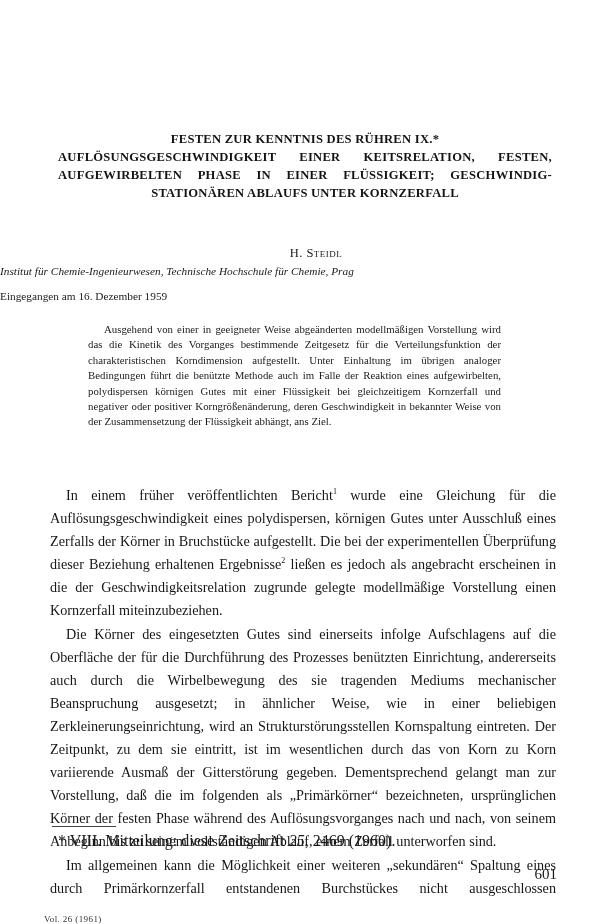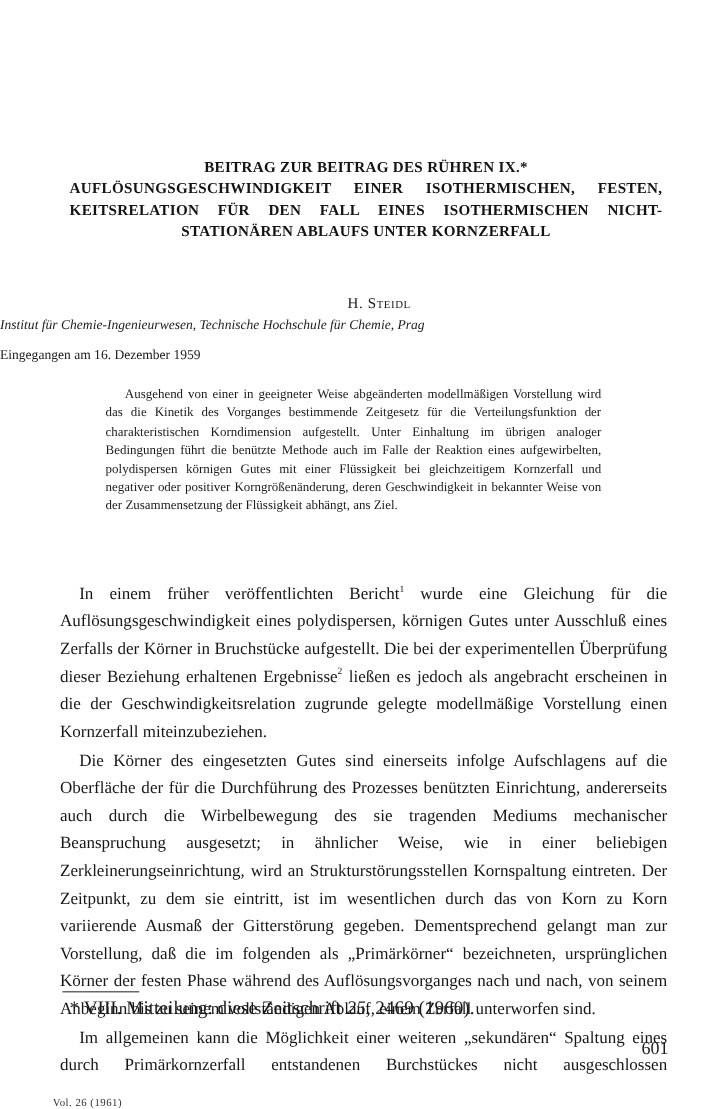--- a/index.html
+++ b/index.html
@@ -132,23 +132,23 @@
       right: 43px;
       top: 866px;
       font-size: 15px;
       color: #1a1a1a;
     }
   </style>
 </head>
 <body>
 
 <div class="title-block">
-  <span class="t-line" style="padding:0 58px;">BEITRAG ZUR BEITRAG DES RÜHREN IX.*</span>
-  <span class="t-line t-justify">AUFLÖSUNGSGESCHWINDIGKEIT EINER ISOTHERMISCHEN, FESTEN,</span>
-  <span class="t-line t-justify">KEITSRELATION FÜR DEN FALL EINES ISOTHERMISCHEN NICHT-</span>
+  <span class="t-line" style="padding:0 58px;">FESTEN ZUR KENNTNIS DES RÜHREN IX.*</span>
+  <span class="t-line t-justify">AUFLÖSUNGSGESCHWINDIGKEIT EINER KEITSRELATION, FESTEN,</span>
+  <span class="t-line t-justify">AUFGEWIRBELTEN PHASE IN EINER FLÜSSIGKEIT; GESCHWINDIG-</span>
   <span class="t-line">STATIONÄREN ABLAUFS UNTER KORNZERFALL</span>
 </div>
 
 <div class="author"><span>H. </span><span class="sc">Steidl</span></div>
 
 <div class="affiliation">Institut für Chemie-Ingenieurwesen, Technische Hochschule für Chemie, Prag</div>
 
 <div class="received">Eingegangen am 16. Dezember 1959</div>
 
 <div class="abstract">

